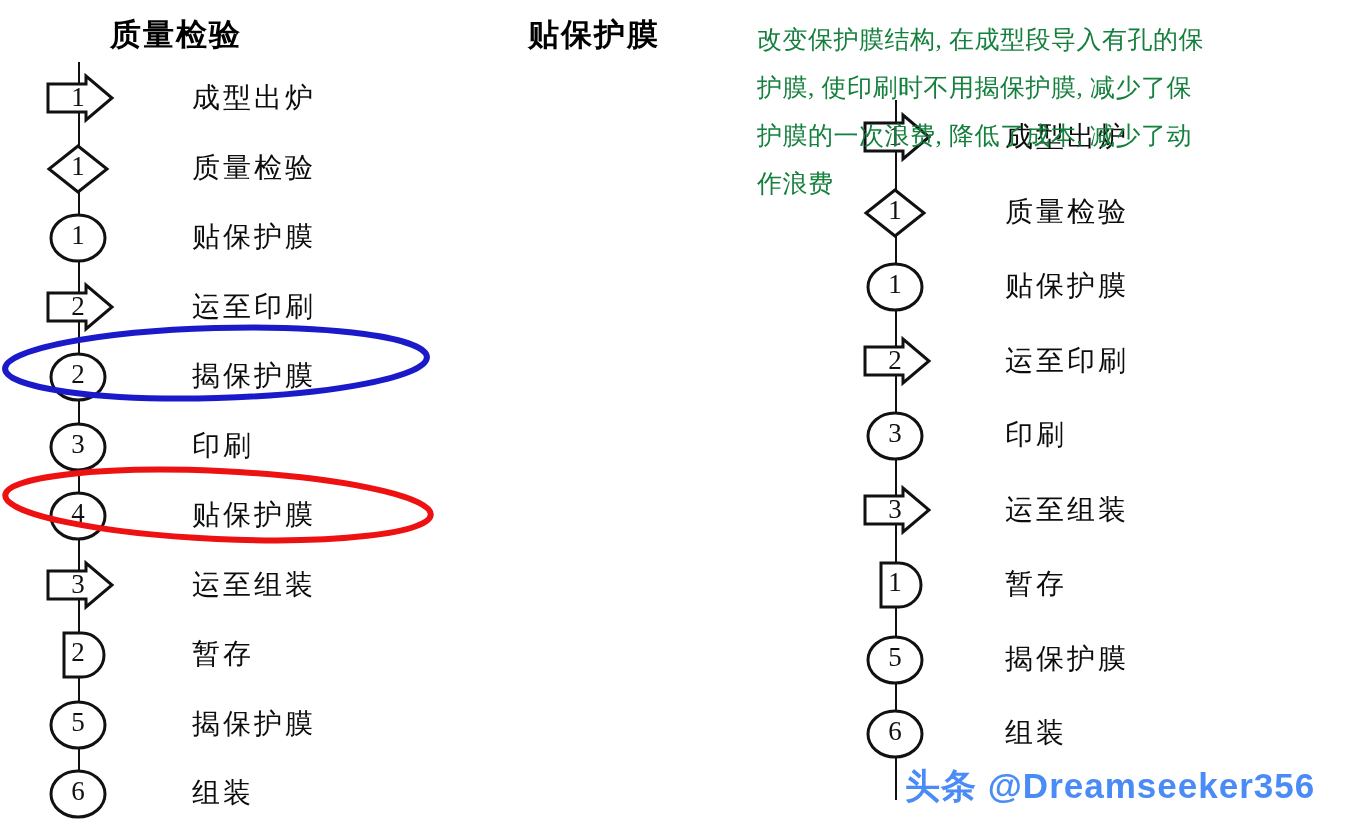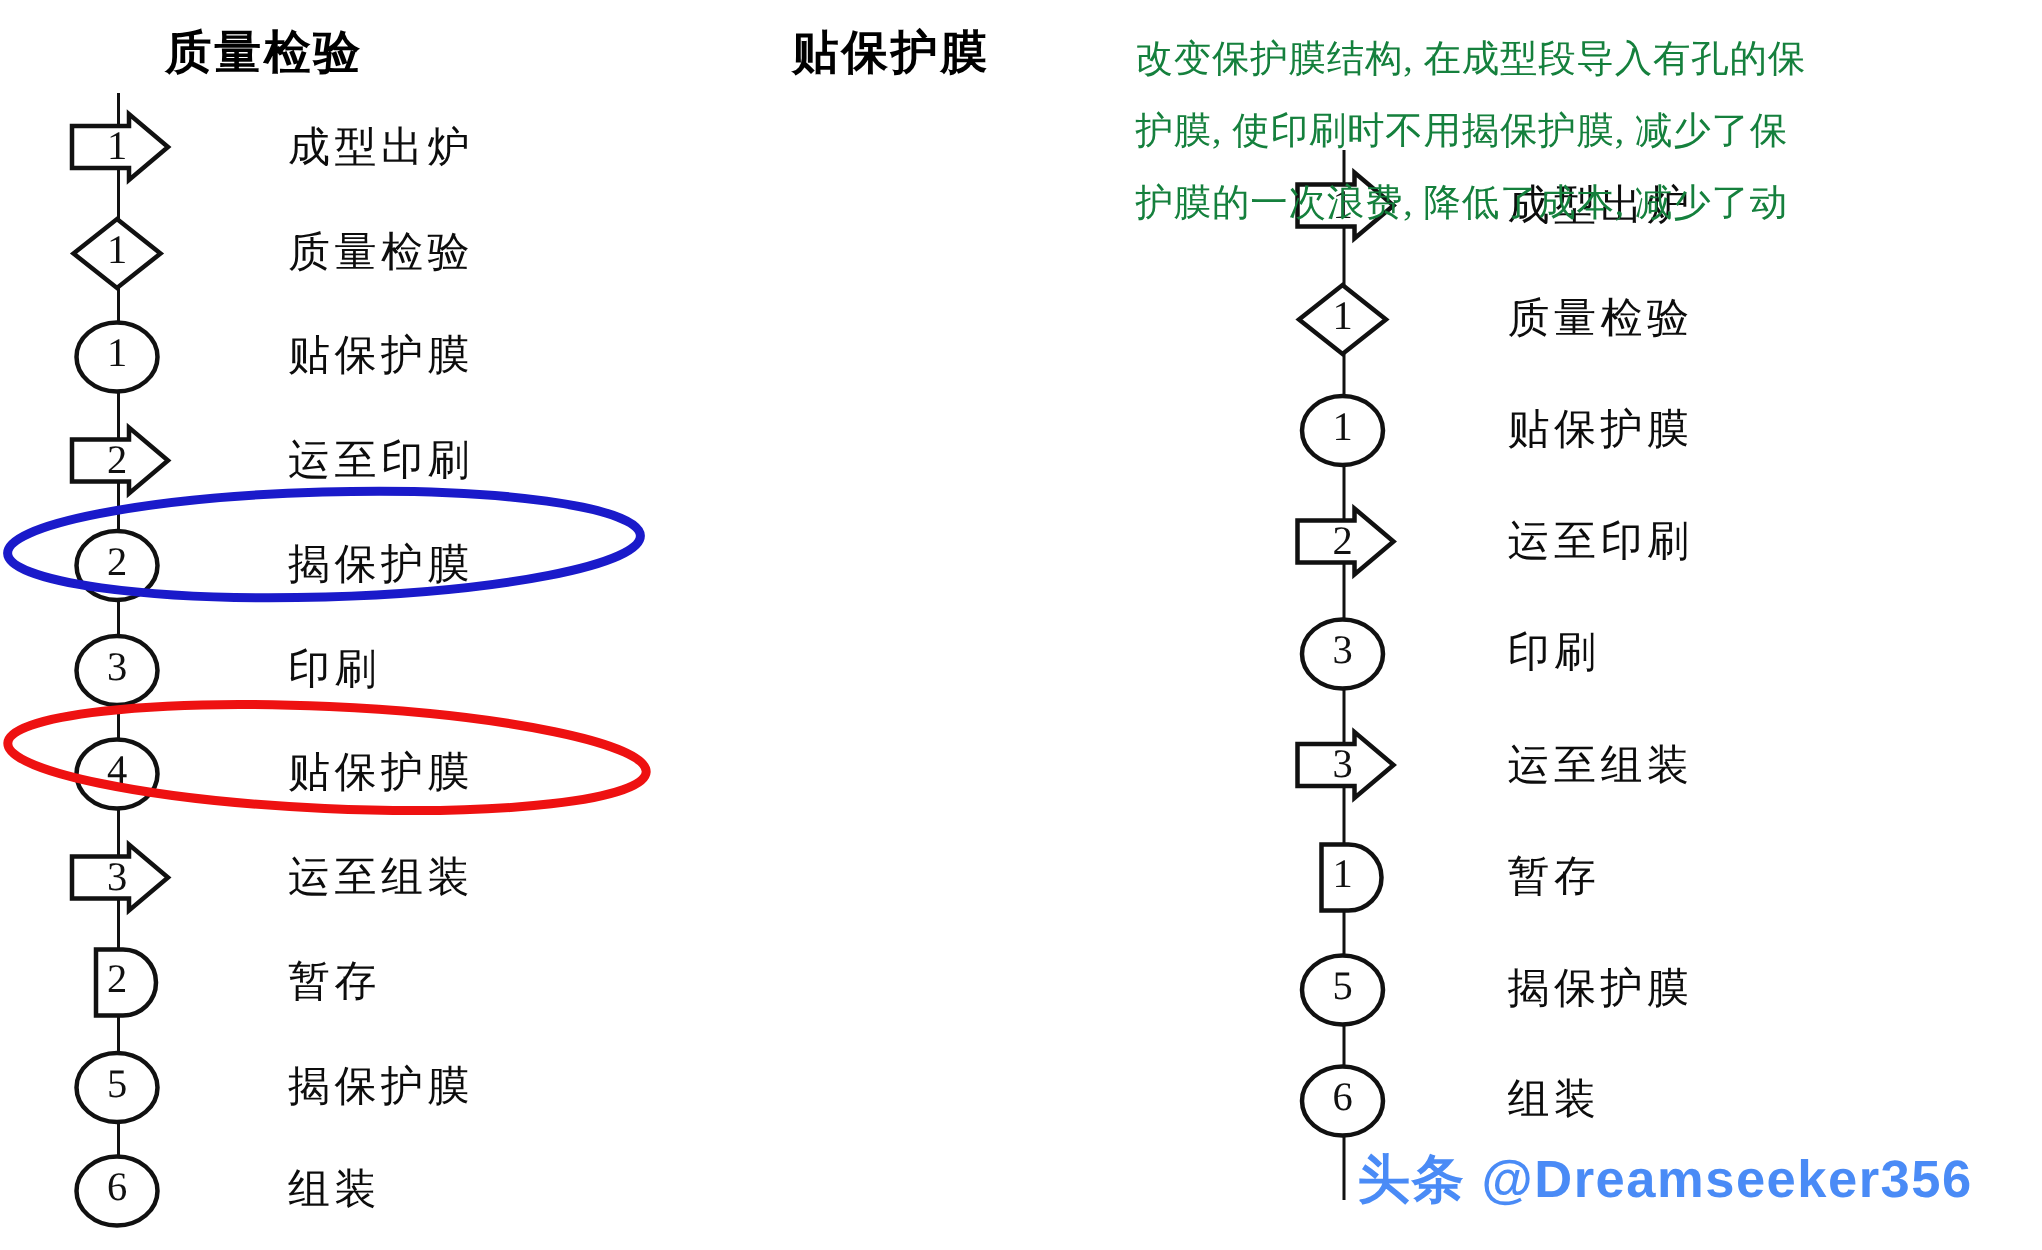--- a/index.html
+++ b/index.html
@@ -307,15 +307,16 @@
         </div>
         <div class="step-label" style="left: 585px; top: 0px;">组装</div>
       </div>
     </div>
 </div>
 
 <div id="annotation">
     <p>改变保护膜结构, 在成型段导入有孔的保</p>
     <p>护膜, 使印刷时不用揭保护膜, 减少了保</p>
     <p>护膜的一次浪费, 降低了成本, 减少了动</p>
+    <p>作浪费</p>
   </div>
 
 <div id="watermark">头条 @Dreamseeker356</div>
 
 </body></html>

